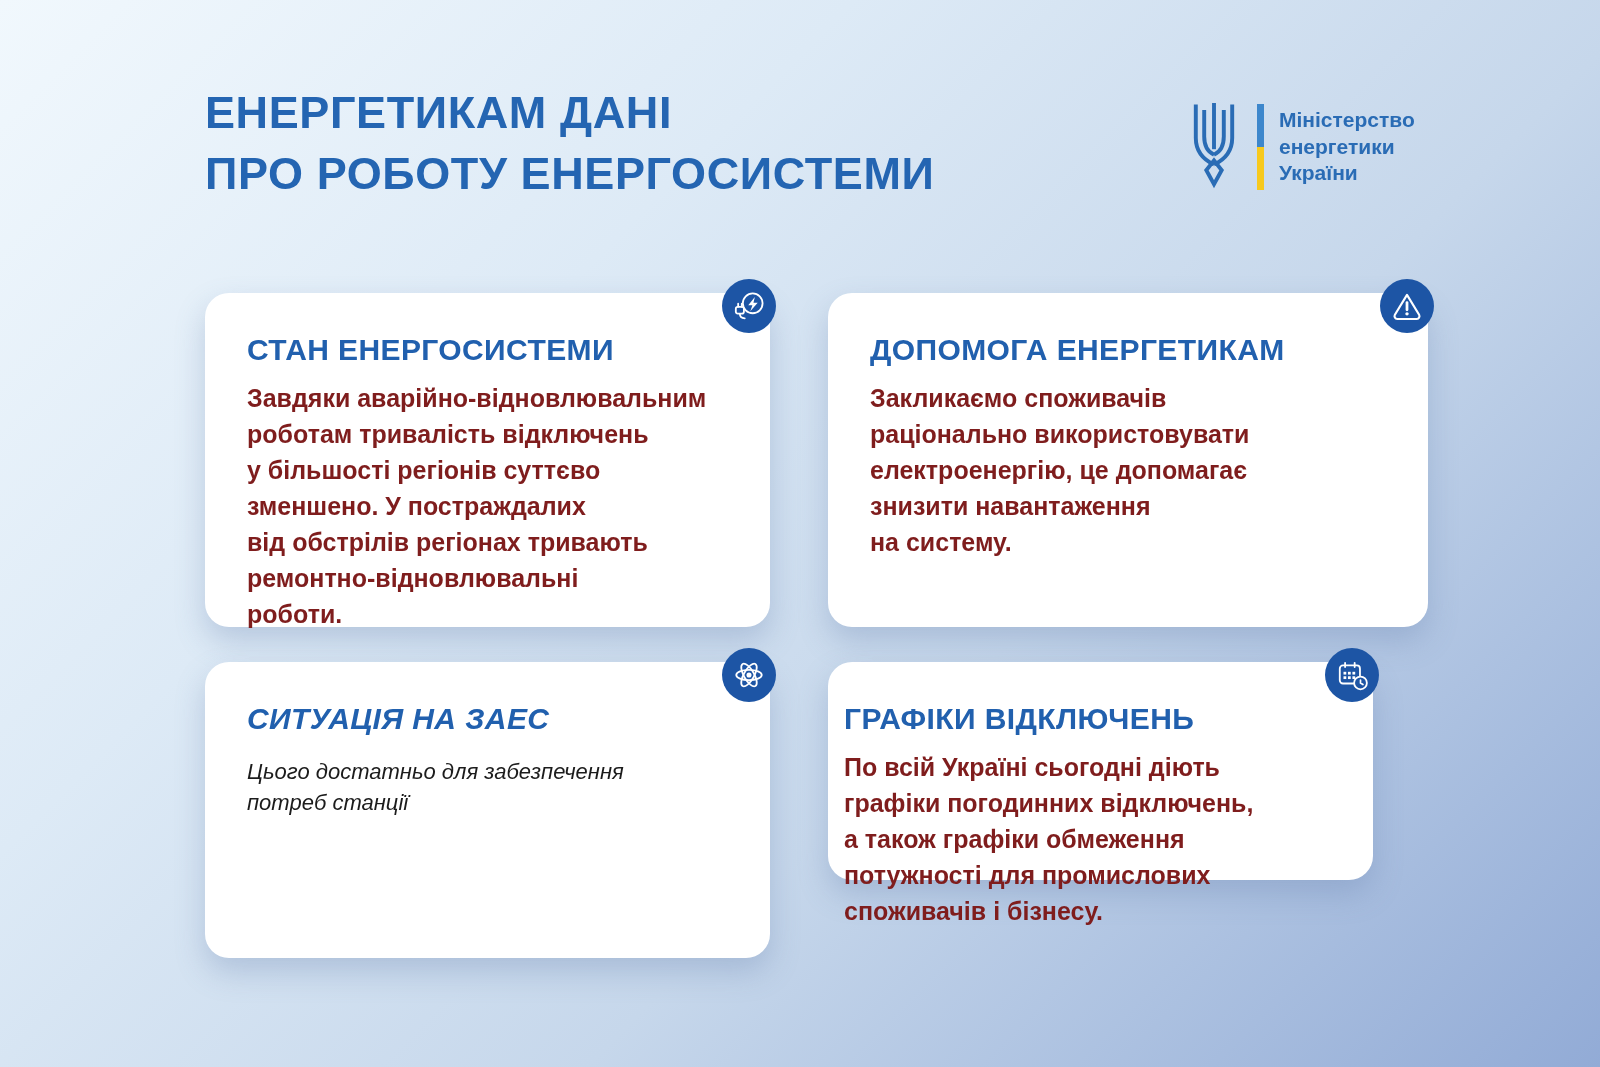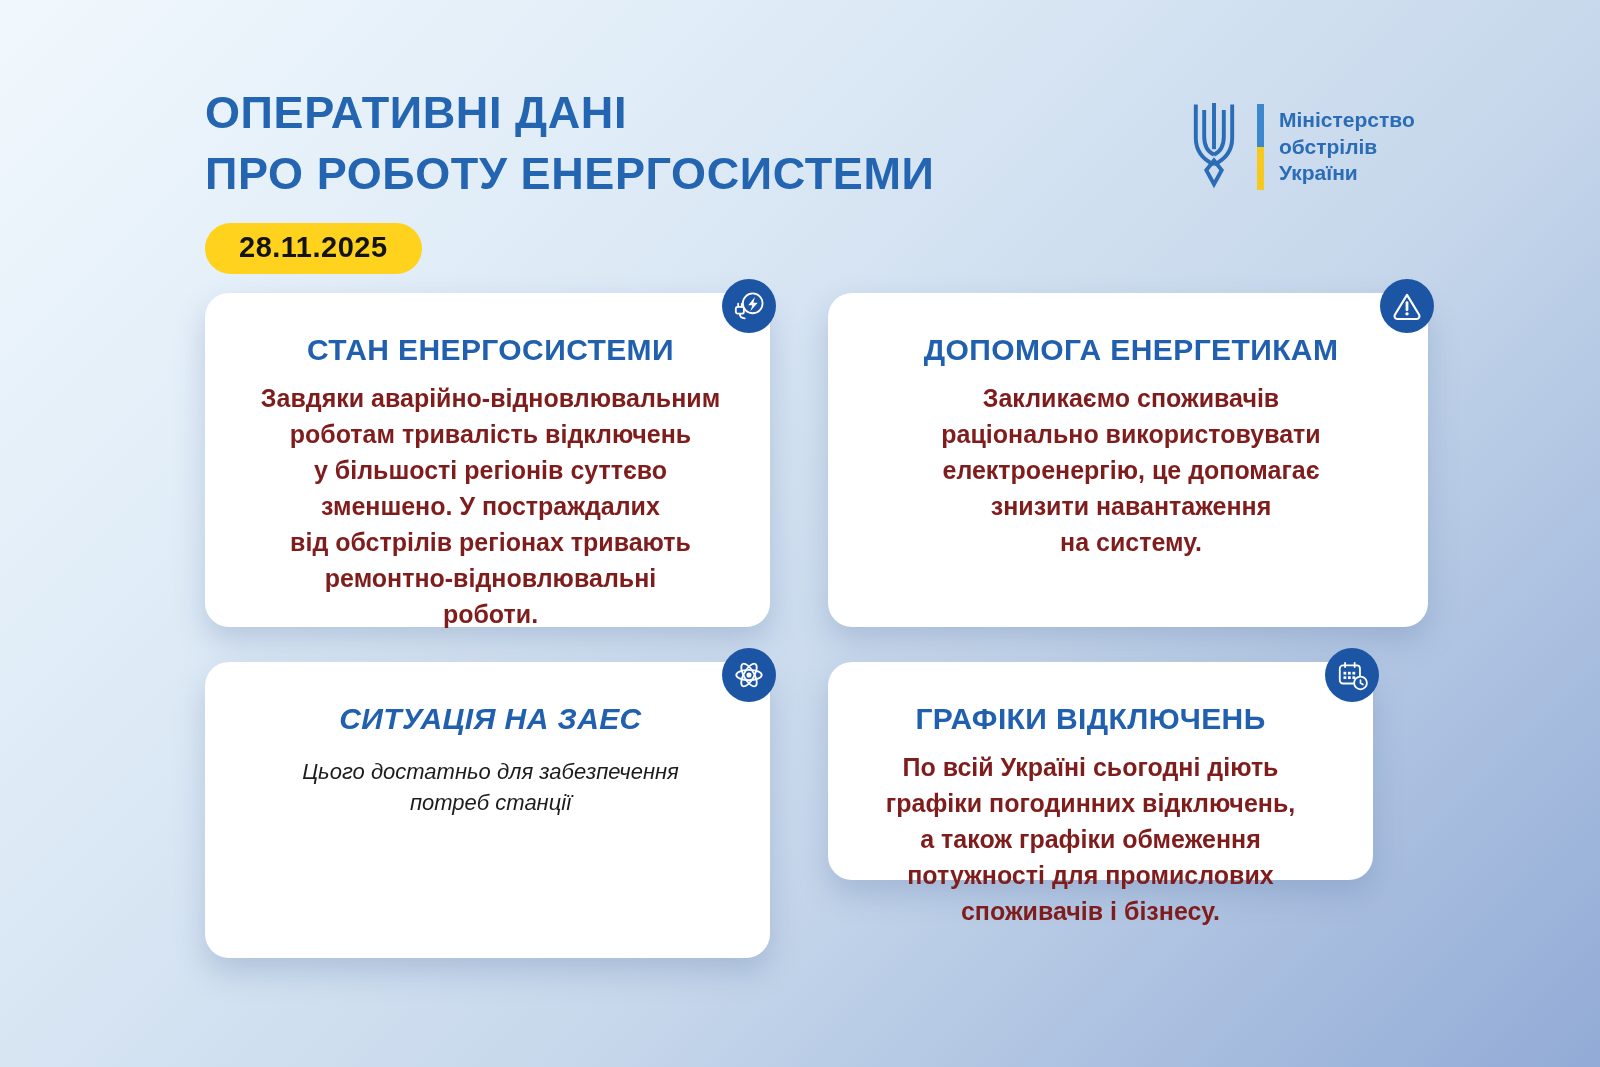--- a/index.html
+++ b/index.html
@@ -63,21 +63,20 @@
     letter-spacing: 0.5px;
   }
 
   
   .card {
     position: absolute;
     background: #ffffff;
     border-radius: 24px;
     box-shadow: 0 14px 30px rgba(96, 124, 170, 0.30);
     padding: 40px 36px 0 42px;
-    text-align: center;
   }
   .card-1 { left: 205px; top: 293px; width: 565px; height: 334px; }
   .card-2 { left: 828px; top: 293px; width: 600px; height: 334px; }
   .card-3 { left: 205px; top: 662px; width: 565px; height: 296px; font-style: italic; }
   .card-4 { left: 828px; top: 662px; width: 545px; height: 218px; padding-left: 16px; }
 
   .card-title {
     color: #2160ae;
     font-size: 30px;
     font-weight: 800;
@@ -112,43 +111,42 @@
     align-items: center;
     justify-content: center;
   }
   .icon-badge svg { display: block; }
 </style>
 </head>
 <body>
 
 <div class="canvas">
 
-  <div class="main-title">ОПЕРАТИВНІ ДАНІ
+  <div class="main-title">ЕНЕРГЕТИКАМ ДАНІ
 ПРО РОБОТУ ЕНЕРГОСИСТЕМИ</div>
 
   <div class="logo">
     <span>
       <svg width="56" height="90" viewBox="0 0 40 64" fill="none">
         <g stroke="#2a6cb5" stroke-width="2.8" fill="none">
           <path d="M7 3 v24 c0 9 4.5 15 13 19"></path>
           <path d="M33 3 v24 c0 9 -4.5 15 -13 19"></path>
           <path d="M13 7 v19 c0 7 2.5 11 7 13"></path>
           <path d="M27 7 v19 c0 7 -2.5 11 -7 13"></path>
           <path d="M20 2 v33"></path>
           <path d="M20 43 l-5.5 7 5.5 10 5.5 -10 z"></path>
         </g>
       </svg>
     </span>
     <span class="logo-divider"></span>
     <span class="logo-text">Міністерство
-обстрілів
+енергетики
 України</span>
   </div>
 
-  <div class="date-badge">28.11.2025</div>
 
   <div class="card card-1">
     <div class="icon-badge">
       <svg width="34" height="34" viewBox="0 0 32 32">
         <circle cx="19.5" cy="13.5" r="9.3" fill="none" stroke="#ffffff" stroke-width="1.7"></circle>
         <path d="M21.5 7.5 L15.3 15.2 h3.9 L17.2 21 24.2 13 h-4 z" fill="#ffffff"></path>
         <rect x="3.6" y="16.8" width="7.6" height="6.4" rx="1.8" fill="none" stroke="#ffffff" stroke-width="1.7"></rect>
         <path d="M5.8 16.6 v-2.8 M9.2 16.6 v-2.8" stroke="#ffffff" stroke-width="1.7" stroke-linecap="round"></path>
         <path d="M7.4 23.4 c0 3 1.8 4.2 4.6 4.2" fill="none" stroke="#ffffff" stroke-width="1.7" stroke-linecap="round"></path>
       </svg>

